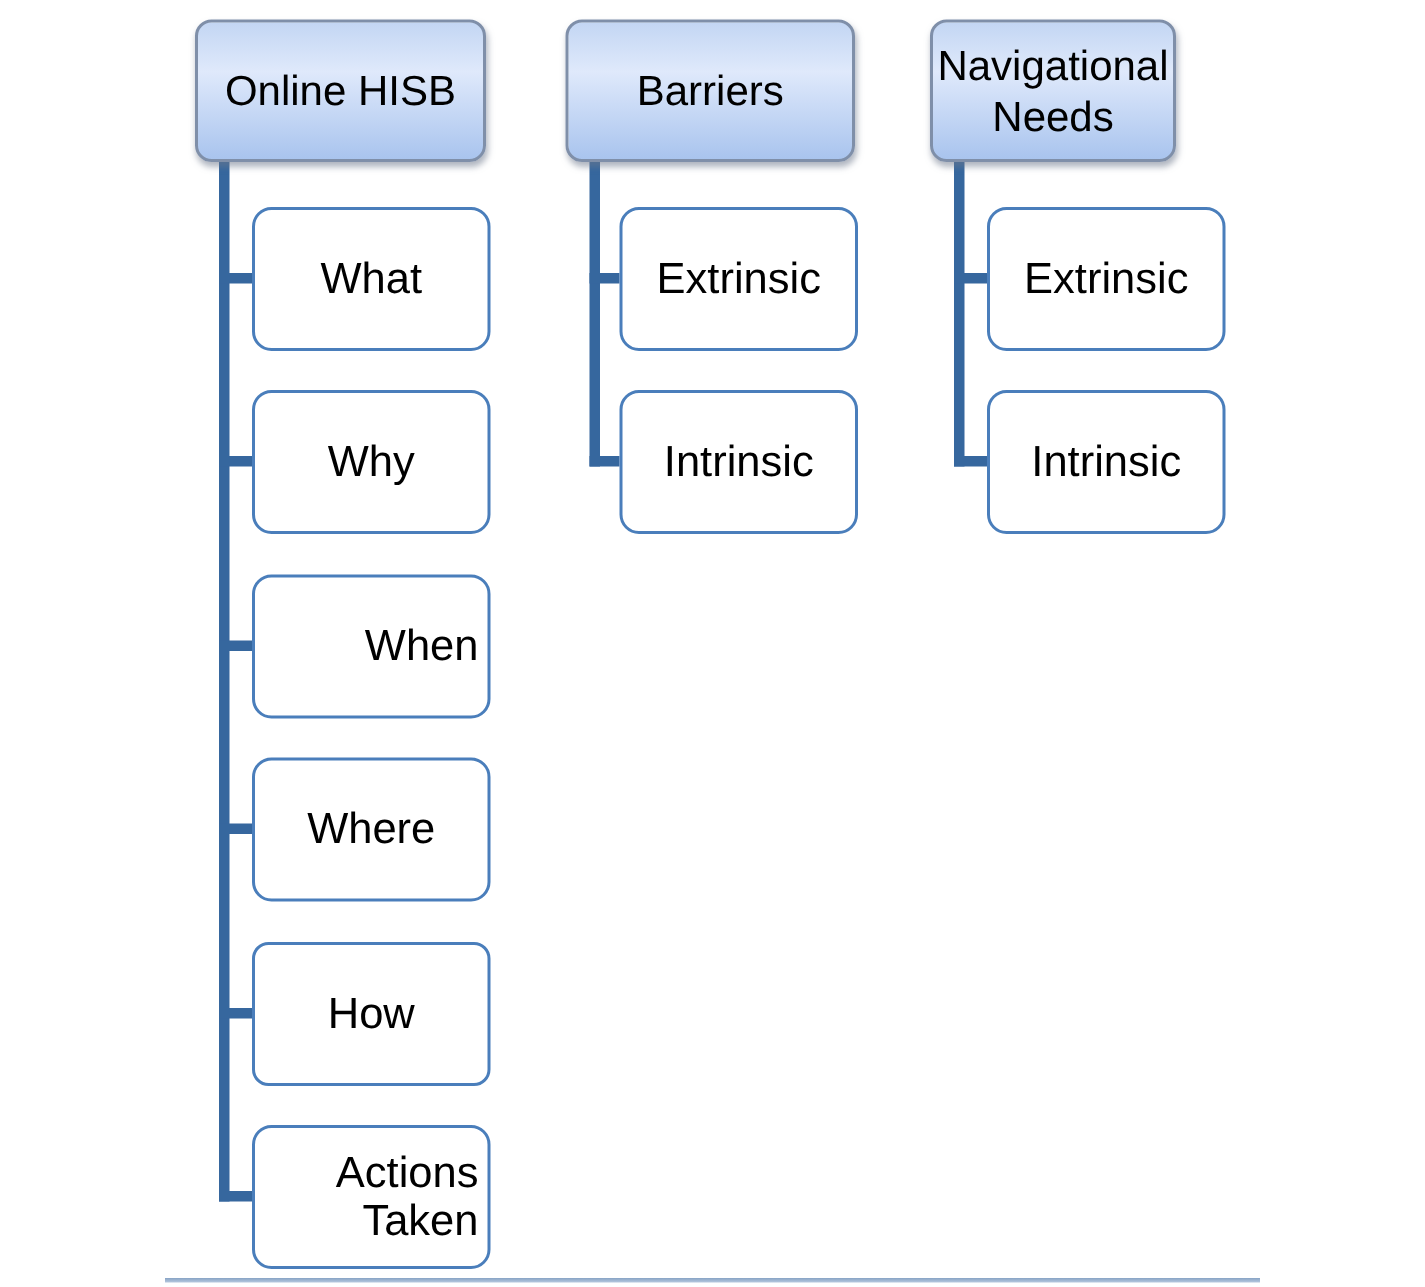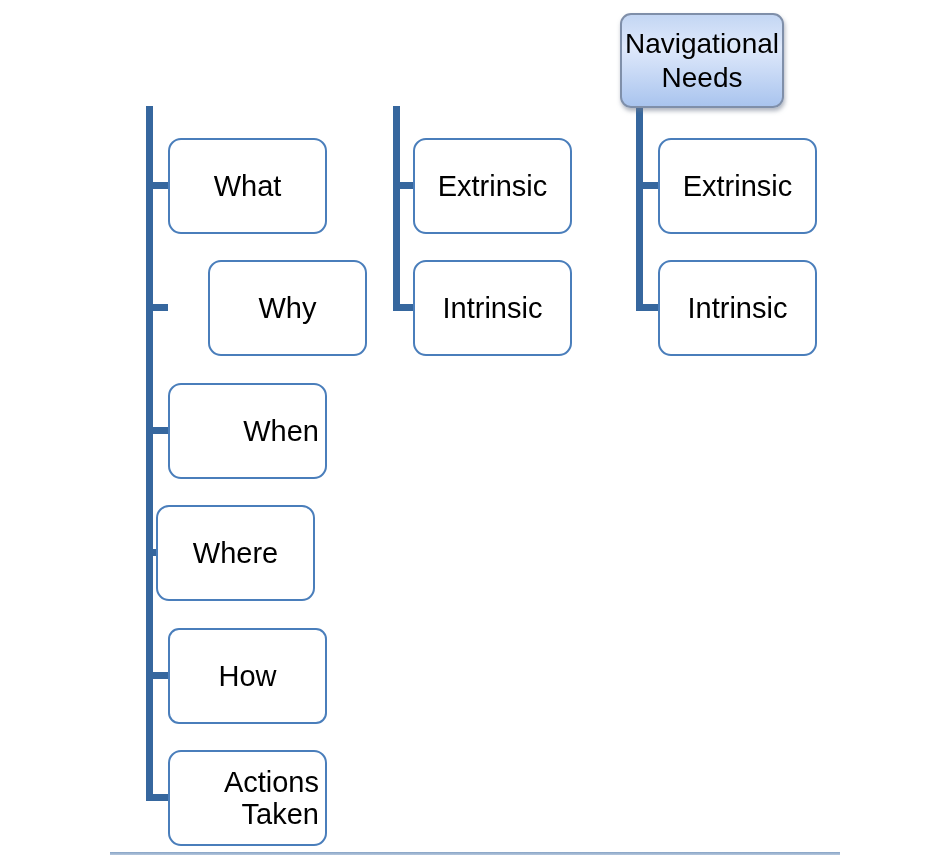--- a/index.html
+++ b/index.html
@@ -70,44 +70,50 @@
 <div class="canvas">
 
   <div class="vline" style="left:146px; top:106px; height:695px;"></div>
   <div class="stub" style="left:146px; top:182px; width:22px;"></div>
   <div class="stub" style="left:146px; top:304px; width:22px;"></div>
   <div class="stub" style="left:146px; top:427px; width:22px;"></div>
   <div class="stub" style="left:146px; top:549px; width:22px;"></div>
   <div class="stub" style="left:146px; top:672px; width:22px;"></div>
   <div class="stub" style="left:146px; top:794px; width:22px;"></div>
 
+  <div class="box parent" style="left:130px; width:194px;">
+    <span>Online HISB</span>
+  </div>
 
   <div class="box child" style="left:168px; top:138px;">
     <span>What</span>
   </div>
-  <div class="box child" style="left:168px; top:260px;margin-left:40px;">
+  <div class="box child" style="left:168px; top:260px;">
     <span>Why</span>
   </div>
   <div class="box child" style="left:168px; top:383px;justify-content:flex-end;">
     <span>When</span>
   </div>
-  <div class="box child" style="left:156px; top:505px;">
+  <div class="box child" style="left:168px; top:505px;">
     <span>Where</span>
   </div>
   <div class="box child" style="left:168px; top:628px;border-radius:11px;">
     <span>How</span>
   </div>
   <div class="box child" style="left:168px; top:750px;text-align:right;">
     <span>Actions Taken</span>
   </div>
 
   <div class="vline" style="left:393px; top:106px; height:205px;"></div>
   <div class="stub" style="left:393px; top:182px; width:20px;"></div>
   <div class="stub" style="left:393px; top:304px; width:20px;"></div>
 
+  <div class="box parent" style="left:377px; width:193px;">
+    <span>Barriers</span>
+  </div>
 
   <div class="box child" style="left:413px; top:138px;">
     <span>Extrinsic</span>
   </div>
   <div class="box child" style="left:413px; top:260px;">
     <span>Intrinsic</span>
   </div>
 
   <div class="vline" style="left:636px; top:106px; height:205px;"></div>
   <div class="stub" style="left:636px; top:182px; width:22px;"></div>

